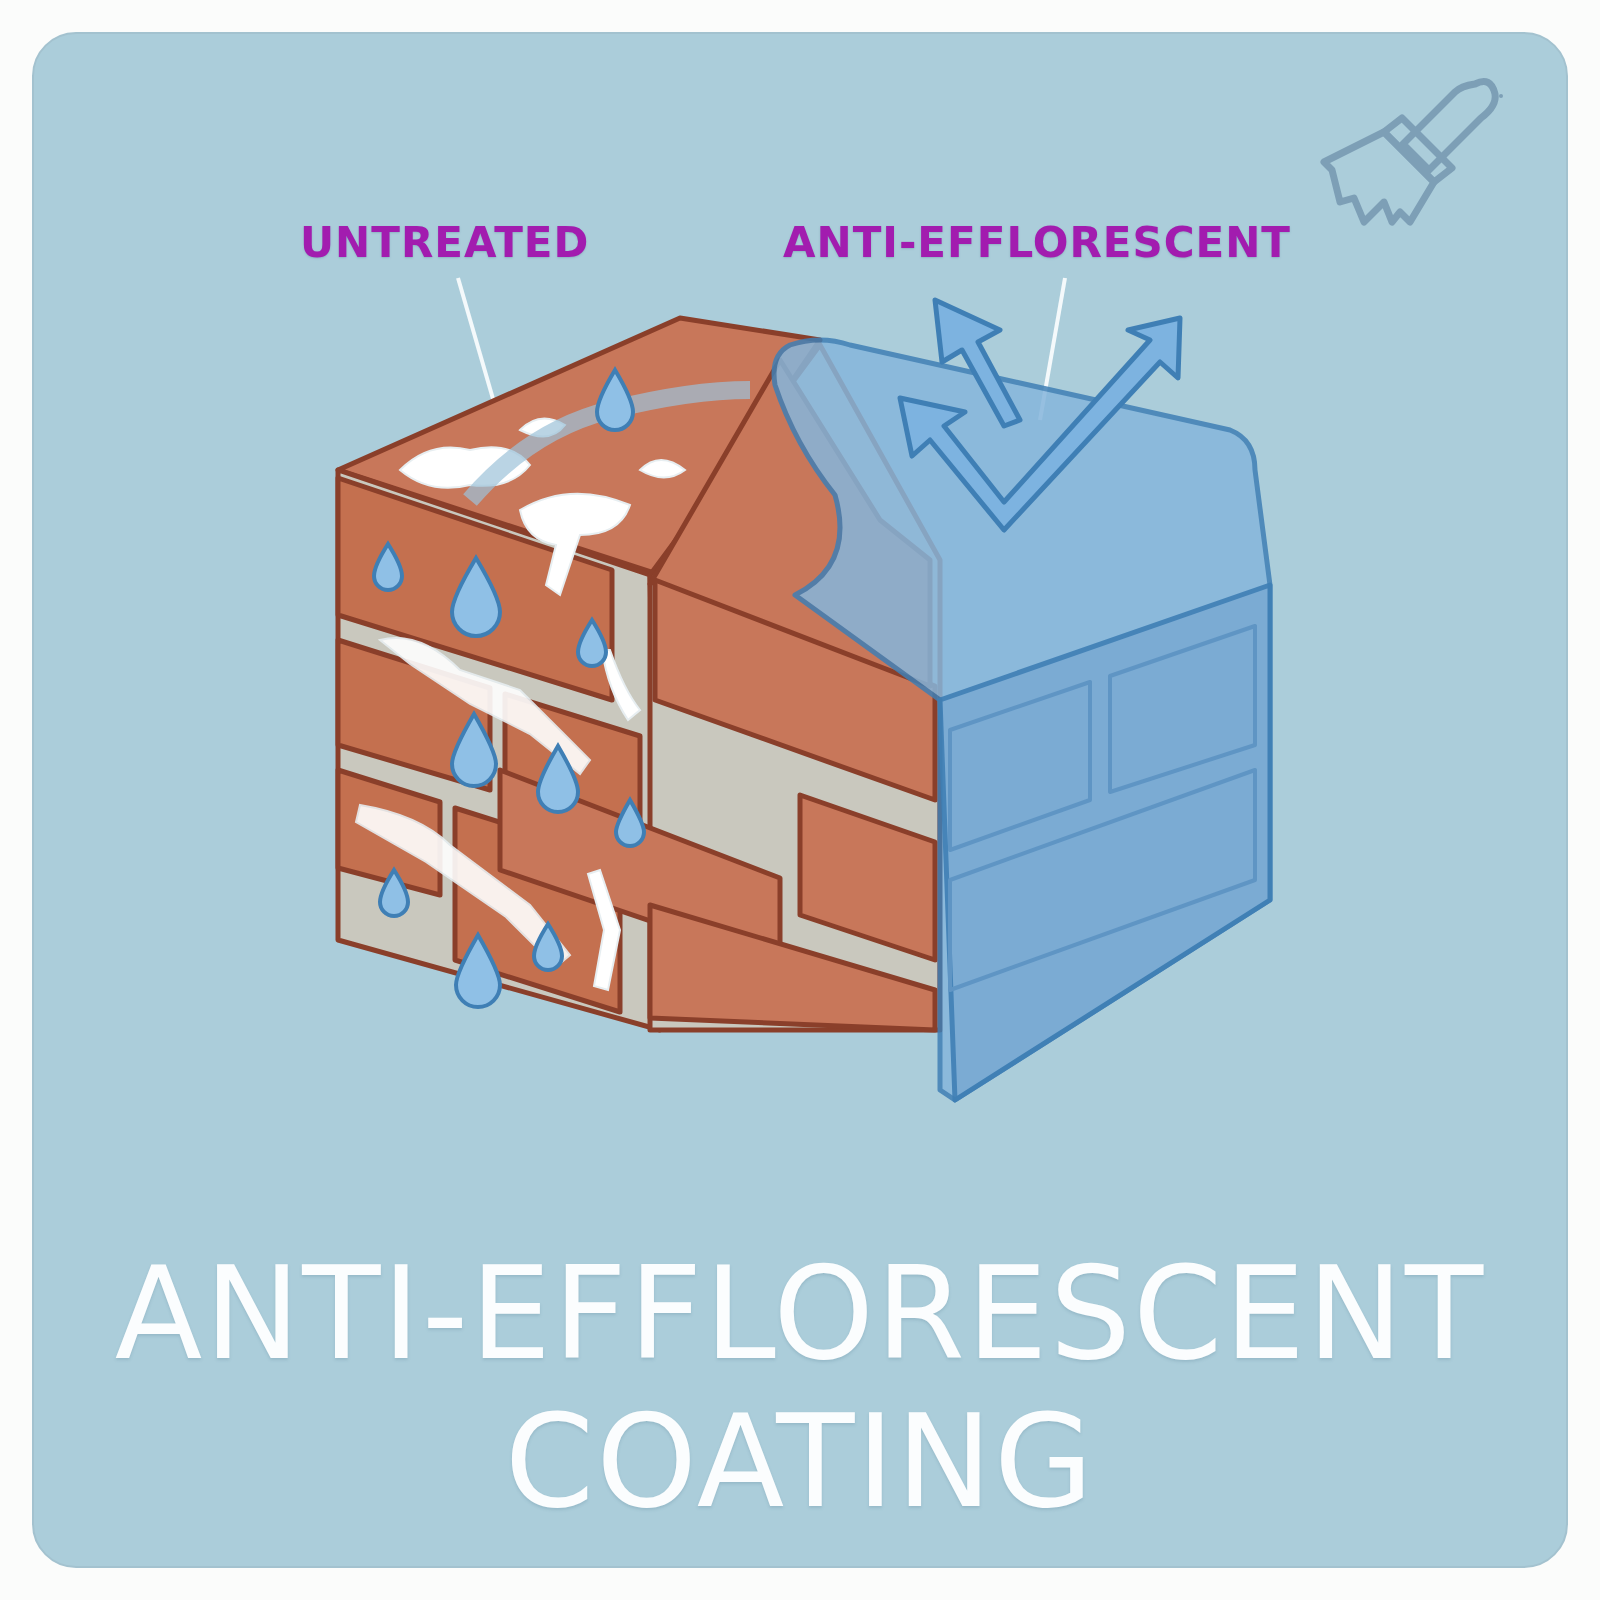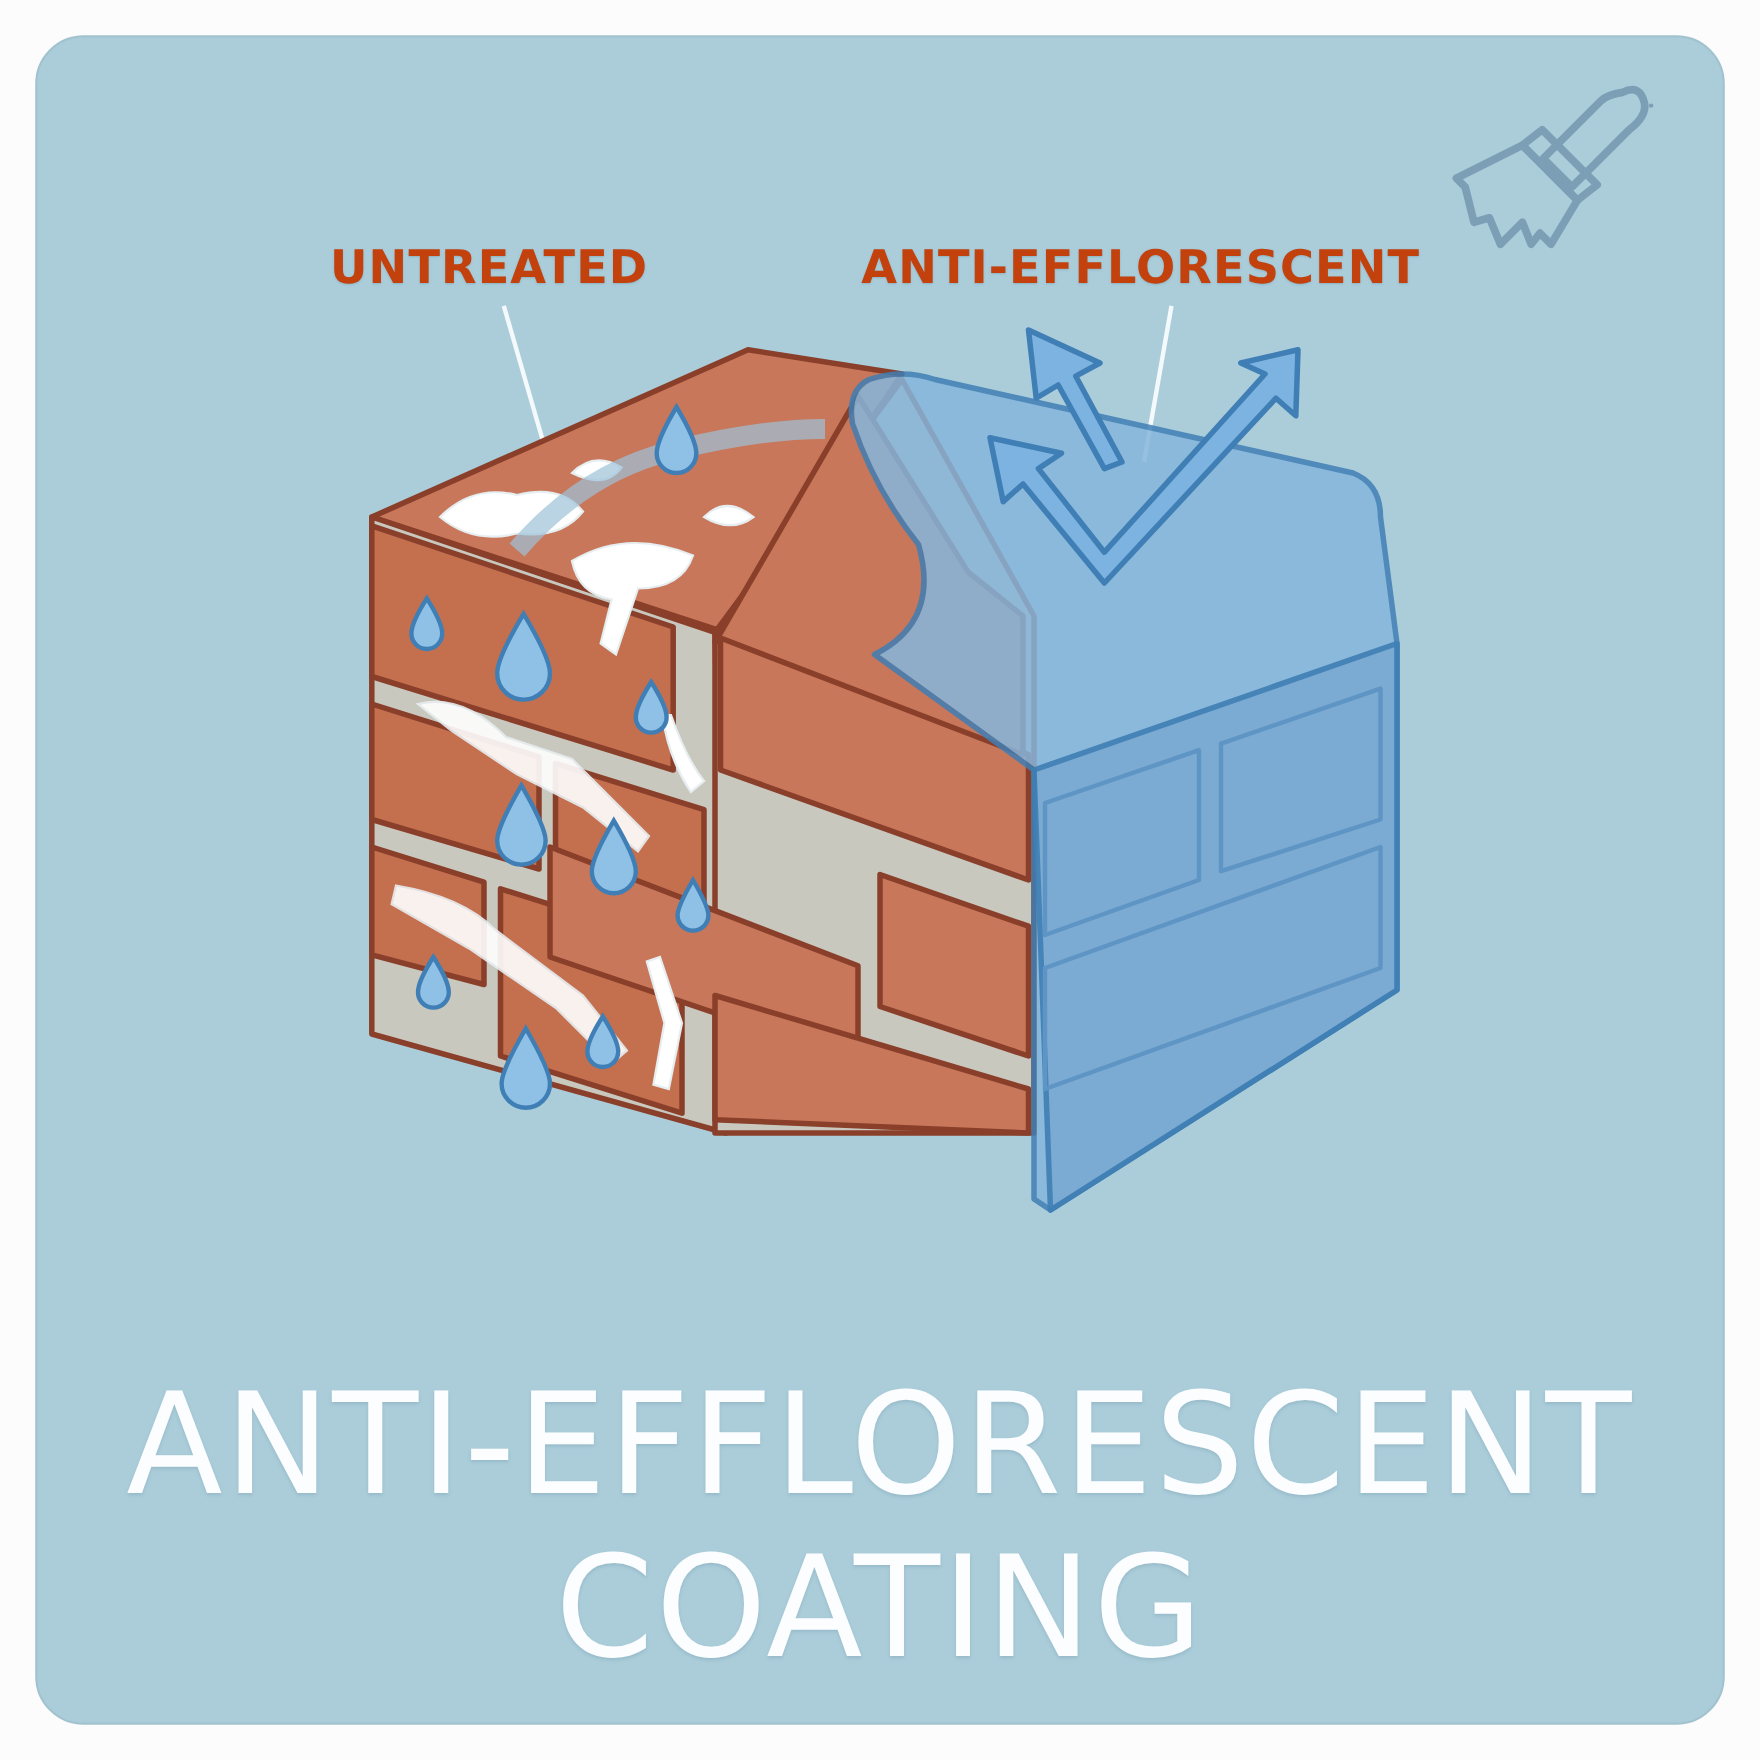--- a/index.html
+++ b/index.html
@@ -1,18 +1,18 @@
 <!DOCTYPE html>
 <html><head>
 <meta charset="utf-8">
 <style>
   html,body{margin:0;padding:0;background:#fbfcfb;}
   body{width:1600px;height:1600px;position:relative;overflow:hidden;font-family:"DejaVu Sans","Liberation Sans",sans-serif;}
   .card{position:absolute;left:32px;top:32px;width:1536px;height:1536px;box-sizing:border-box;background:#abcdda;border-radius:44px;border:2px solid #a3c2cf;}
-  .label{position:absolute;color:#c2410c;font-weight:600;letter-spacing:1px;font-size:42px;line-height:1;text-shadow:0 1px 2px rgba(90,130,150,.35);}
+  .label{position:absolute;color:#a21caf;font-weight:600;letter-spacing:1px;font-size:42px;line-height:1;text-shadow:0 1px 2px rgba(90,130,150,.35);}
   .title{position:absolute;left:0;width:1600px;text-align:center;color:#fbfdfe;font-weight:400;line-height:1;letter-spacing:2px;text-shadow:0 2px 3px rgba(90,130,150,.25);}
   svg{position:absolute;left:0;top:0;}
 </style>
 </head>
 <body>
 
 <div class="card"></div>
 
 <svg width="1600" height="1600" viewBox="0 0 1600 1600">
 

